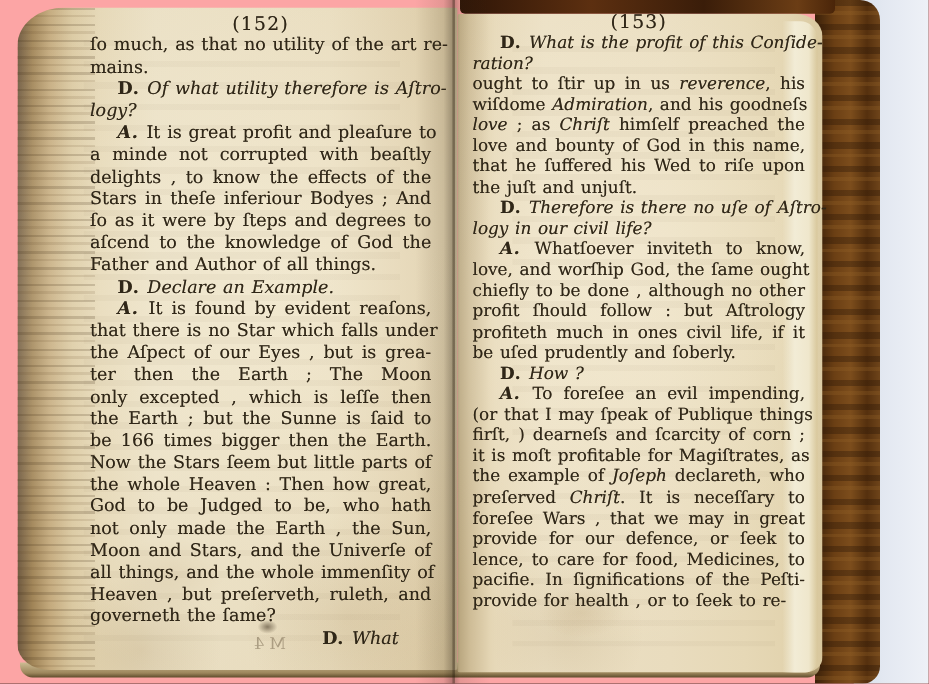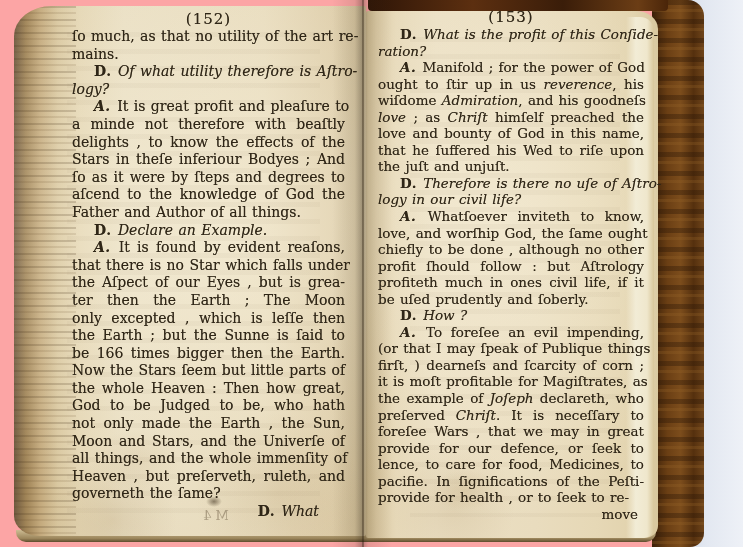--- a/index.html
+++ b/index.html
@@ -118,21 +118,21 @@
   <div class="stain-b"></div>
 
   <div class="textblock tb-left">
     <div class="pagenum">(152)</div>
     <div>
         <div class="line"><span>ſo much, as that no utility of the art re-</span></div>
         <div class="line end"><span>mains.</span></div>
         <div class="line indent"><span class="bd">D. </span><span class="it">Of what utility therefore is Aſtro-</span></div>
         <div class="line end"><span class="it">logy?</span></div>
         <div class="line indent"><span class="it bd">A. </span><span>It is great profit and pleaſure to</span></div>
-        <div class="line"><span>a minde not therefore with beaſtly</span></div>
+        <div class="line"><span>a minde not corrupted with beaſtly</span></div>
         <div class="line"><span>delights , to know the effects of the</span></div>
         <div class="line"><span>Stars in theſe inferiour Bodyes ; And</span></div>
         <div class="line"><span>ſo as it were by ſteps and degrees to</span></div>
         <div class="line"><span>aſcend to the knowledge of God the</span></div>
         <div class="line end"><span>Father and Author of all things.</span></div>
         <div class="line indent end"><span class="bd">D. </span><span class="it">Declare an Example.</span></div>
         <div class="line indent"><span class="it bd">A. </span><span>It is found by evident reaſons,</span></div>
         <div class="line"><span>that there is no Star which falls under</span></div>
         <div class="line"><span>the Aſpect of our Eyes , but is grea-</span></div>
         <div class="line"><span>ter then the Earth ; The Moon</span></div>
@@ -149,21 +149,20 @@
         <div class="line end"><span>governeth the ſame?</span></div>
         <div class="line end right"><span class="bd">D. </span><span class="it">What</span></div>
       </div>
   </div>
 
   <div class="textblock tb-right">
     <div class="pagenum">(153)</div>
     <div>
         <div class="line indent"><span class="bd">D. </span><span class="it">What is the profit of this Conſide-</span></div>
         <div class="line end"><span class="it">ration?</span></div>
-        <div class="line indent"><span class="it bd">A. </span><span>Manifold ; for the power of God</span></div>
         <div class="line"><span>ought to ſtir up in us </span><span class="it">reverence</span><span>, his</span></div>
         <div class="line"><span>wiſdome </span><span class="it">Admiration</span><span>, and his goodneſs</span></div>
         <div class="line"><span class="it">love</span><span> ; as </span><span class="it">Chriſt</span><span> himſelf preached the</span></div>
         <div class="line"><span>love and bounty of God in this name,</span></div>
         <div class="line"><span>that he ſuffered his Wed to riſe upon</span></div>
         <div class="line end"><span>the juſt and unjuſt.</span></div>
         <div class="line indent"><span class="bd">D. </span><span class="it">Therefore is there no uſe of Aſtro-</span></div>
         <div class="line end"><span class="it">logy in our civil life?</span></div>
         <div class="line indent"><span class="it bd">A. </span><span>Whatſoever inviteth to know,</span></div>
         <div class="line"><span>love, and worſhip God, the ſame ought</span></div>
@@ -176,20 +175,19 @@
         <div class="line"><span>(or that I may ſpeak of Publique things</span></div>
         <div class="line"><span>firſt, ) dearneſs and ſcarcity of corn ;</span></div>
         <div class="line"><span>it is moſt profitable for Magiſtrates, as</span></div>
         <div class="line"><span>the example of </span><span class="it">Joſeph</span><span> declareth, who</span></div>
         <div class="line"><span>preſerved </span><span class="it">Chriſt</span><span>.  It is neceſſary to</span></div>
         <div class="line"><span>foreſee Wars , that we may in great</span></div>
         <div class="line"><span>provide for our defence, or ſeek to</span></div>
         <div class="line"><span>lence, to care for food, Medicines, to</span></div>
         <div class="line"><span>pacifie. In ſignifications of the Peſti-</span></div>
         <div class="line end"><span>provide for health , or to ſeek to re-</span></div>
-        <div class="line end right"><span>move</span></div>
       </div>
   </div>
 
   <div class="smudge"></div>
   <div class="sig-ghost">M 4</div>
 
 </div>
 
 </body></html>

